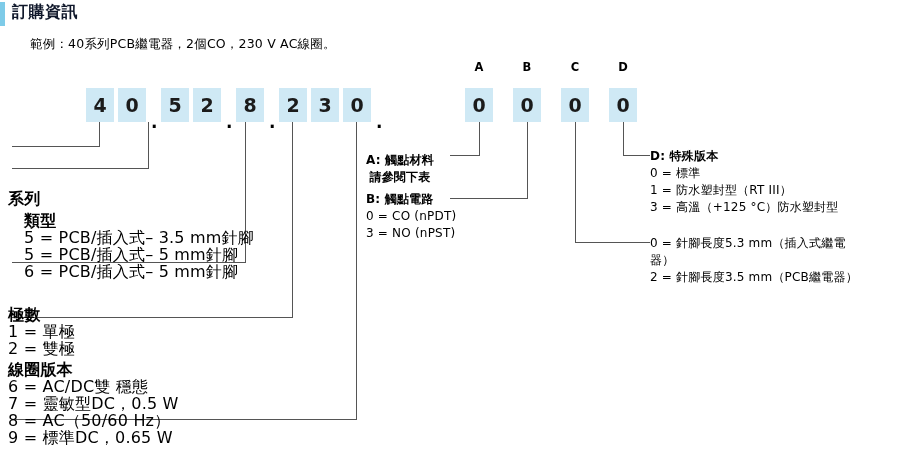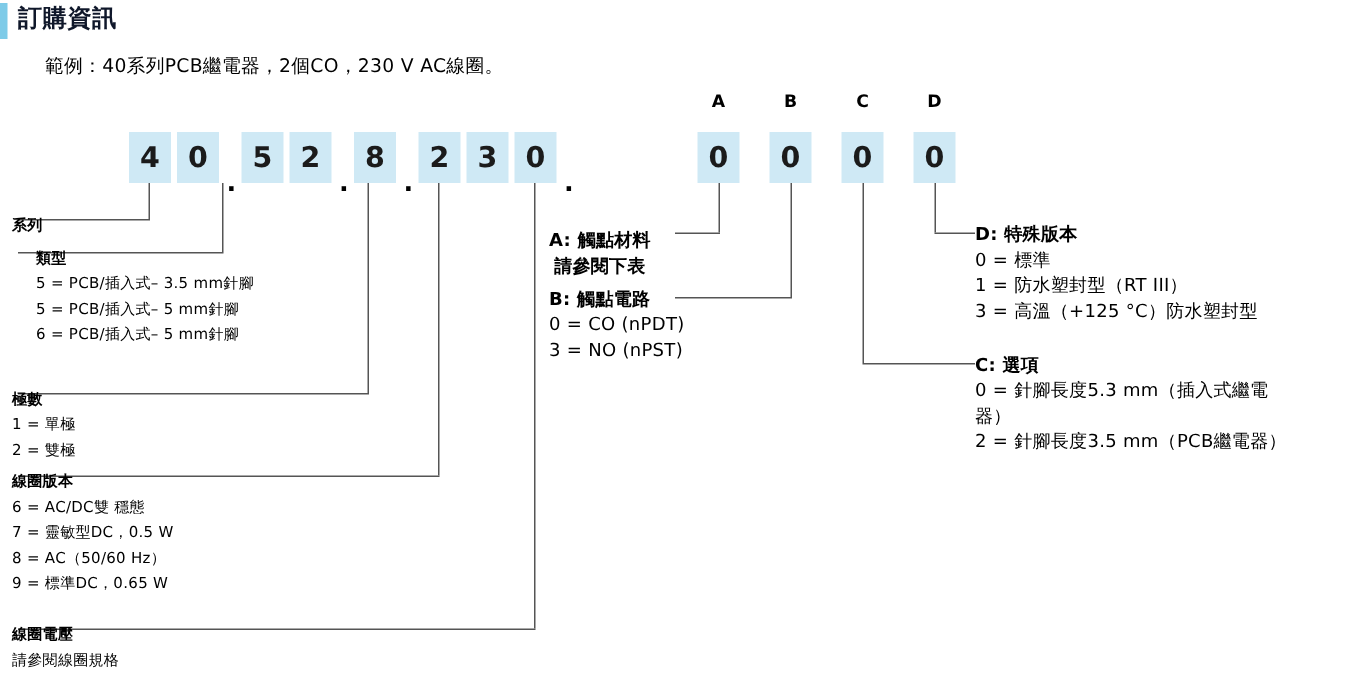--- a/index.html
+++ b/index.html
@@ -88,23 +88,24 @@
   }
   .hline {
     position: absolute;
     height: 1px;
     background: #555;
   }
 
   
   .blk {
     position: absolute;
-    font-size: 10px;
+    font-size: 16px;
     line-height: 17px;
     letter-spacing: 0.2px;
+    margin-top: 48px;
   }
   .blk .hd {
     font-weight: bold;
   }
   .blk .ln {
     white-space: nowrap;
   }
   .rblk {
     position: absolute;
     font-size: 12px;
@@ -222,18 +223,17 @@
   </div>
 
   <div class="rblk" style="left:650px; top:148px;">
     <div class="ln hd">D: 特殊版本</div>
     <div class="ln">0 = 標準</div>
     <div class="ln">1 = 防水塑封型（RT III）</div>
     <div class="ln">3 = 高溫（+125 °C）防水塑封型</div>
   </div>
 
   <div class="rblk" style="left:650px; top:235px;">
-    <div class="ln hd">C: 選項</div>
     <div class="wrapln">0 = 針腳長度5.3 mm（插入式繼電器）</div>
     <div class="ln">2 = 針腳長度3.5 mm（PCB繼電器）</div>
   </div>
 
 </div>
 
 </body></html>

